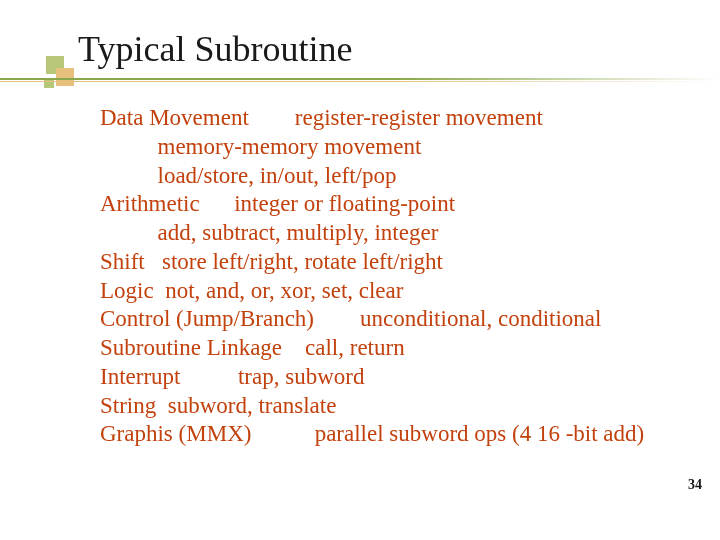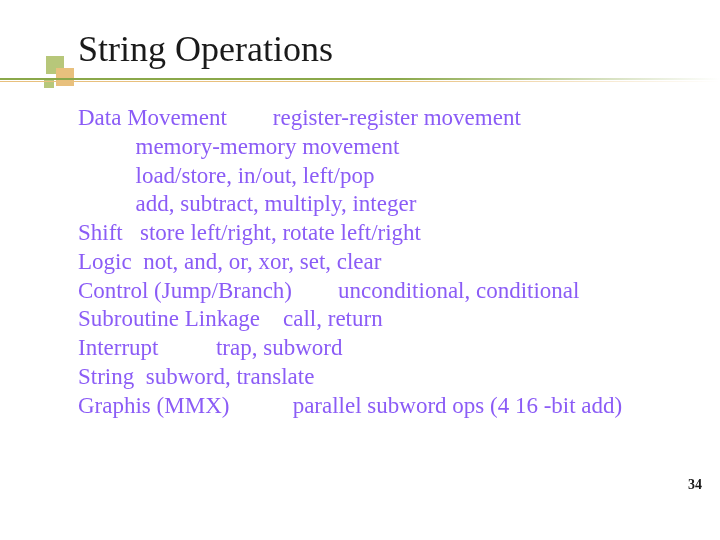--- a/index.html
+++ b/index.html
@@ -63,58 +63,59 @@
     background: linear-gradient(to right, #8aa84a 0%, #8aa84a 55%, rgba(138,168,74,0) 100%);
     width: 100%;
   }
   .underline .line-bot {
     height: 1px;
     background: linear-gradient(to right, #e8c07d 0%, #e8c07d 55%, rgba(232,192,125,0) 100%);
     width: 100%;
     margin-top: 1px;
   }
   .content {
-    padding-left: 78px;
+    padding-left: 100px;
     padding-right: 48px;
     padding-top: 22px;
     font-size: 23px;
     line-height: 1.25;
-    color: #8b5cf6;
+    color: #c2410c;
   }
   .row { white-space: pre; }
   .page-num {
     position: absolute;
     right: 18px;
     bottom: 47px;
     font-size: 14px;
     color: #1a1a1a;
     font-weight: bold;
   }
 </style>
 </head>
 <body>
 
 <div class="title-area">
   <div class="deco">
     <div class="sq-top"></div>
     <div class="sq-bot"></div>
     <div class="sq-corner"></div>
   </div>
-  <h1 class="title">String Operations</h1>
+  <h1 class="title">Typical Subroutine</h1>
 </div>
 
 <div class="underline">
   <div class="line-top"></div>
   <div class="line-bot"></div>
 </div>
 
 <div class="content">
   <div class="row">Data Movement        register-register movement</div>
   <div class="row">          memory-memory movement</div>
   <div class="row">          load/store, in/out, left/pop</div>
+  <div class="row">Arithmetic      integer or floating-point</div>
   <div class="row">          add, subtract, multiply, integer</div>
   <div class="row">Shift   store left/right, rotate left/right</div>
   <div class="row">Logic  not, and, or, xor, set, clear</div>
   <div class="row">Control (Jump/Branch)        unconditional, conditional</div>
   <div class="row">Subroutine Linkage    call, return</div>
   <div class="row">Interrupt          trap, subword</div>
   <div class="row">String  subword, translate</div>
   <div class="row">Graphis (MMX)           parallel subword ops (4 16 -bit add)</div>
 </div>
 

